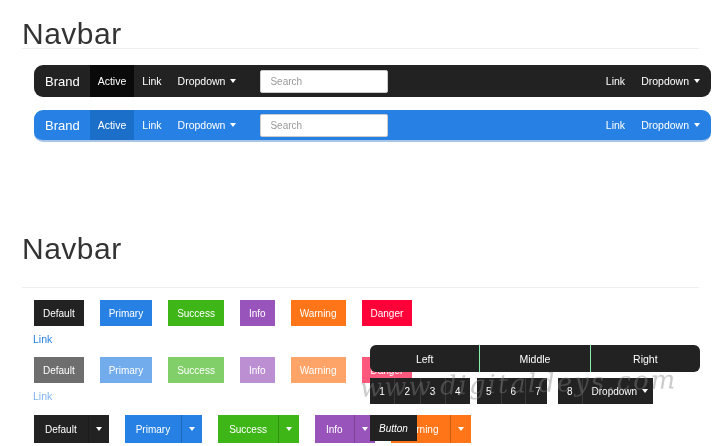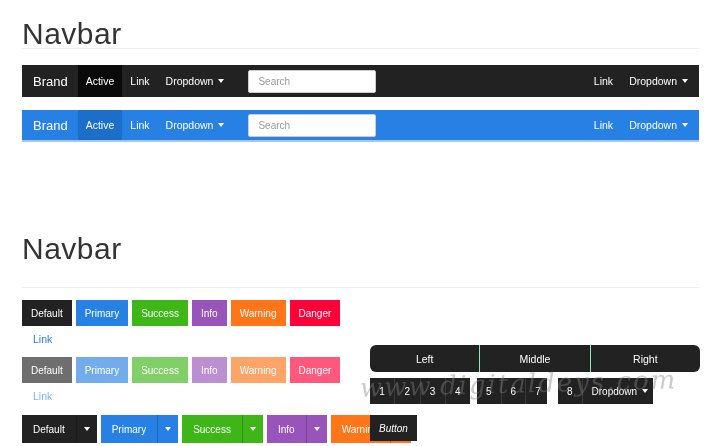--- a/index.html
+++ b/index.html
@@ -16,23 +16,23 @@
   .h1 {
     font-size: 30px;
     font-weight: 300;
     color: #333;
     letter-spacing: 0.5px;
   }
   .hr { height: 1px; background: #eeeeee; width: 677px; left: 22px; }
 
   
   .navbar {
-    left: 22px; width: 677px; height: 32px;
+    left: 34px; width: 677px; height: 32px;
     display: flex; align-items: stretch;
-    color: #fff; font-size: 10.5px;
+    color: #fff; font-size: 10.5px; border-radius: 9px;
   }
   .navbar.blue { border-bottom: 2px solid #a9c6e8; }
   .nav-brand {
     display: flex; align-items: center;
     padding: 0 10px 0 11px;
     font-size: 13px; color: #fff; cursor: pointer;
   }
   .nav-item {
     display: flex; align-items: center;
     padding: 0 8px; cursor: pointer; color: #fff;
@@ -58,21 +58,21 @@
   }
 
   
   .btn-row { position: absolute; display: flex; gap: 4px; }
   .btn {
     display: inline-flex; align-items: center; justify-content: center;
     height: 26px; padding: 0 9px;
     color: #fff; font-size: 10px;
     border: none; border-radius: 0;
     font-family: "Liberation Sans", sans-serif;
-    cursor: pointer; white-space: nowrap;
+    cursor: pointer; white-space: nowrap; margin-left: 12px;
   }
   .btn-row.disabled .btn { opacity: 0.65; cursor: default; }
   .link-label { font-size: 10.5px; cursor: pointer; }
   .link-label.disabled { opacity: 0.6; cursor: default; }
 
   .split { display: inline-flex; align-items: stretch; }
   .split .main { padding: 0 11px; }
   .split .toggle {
     padding: 0 7px;
     border-left: 1px solid rgba(0,0,0,0.2);

